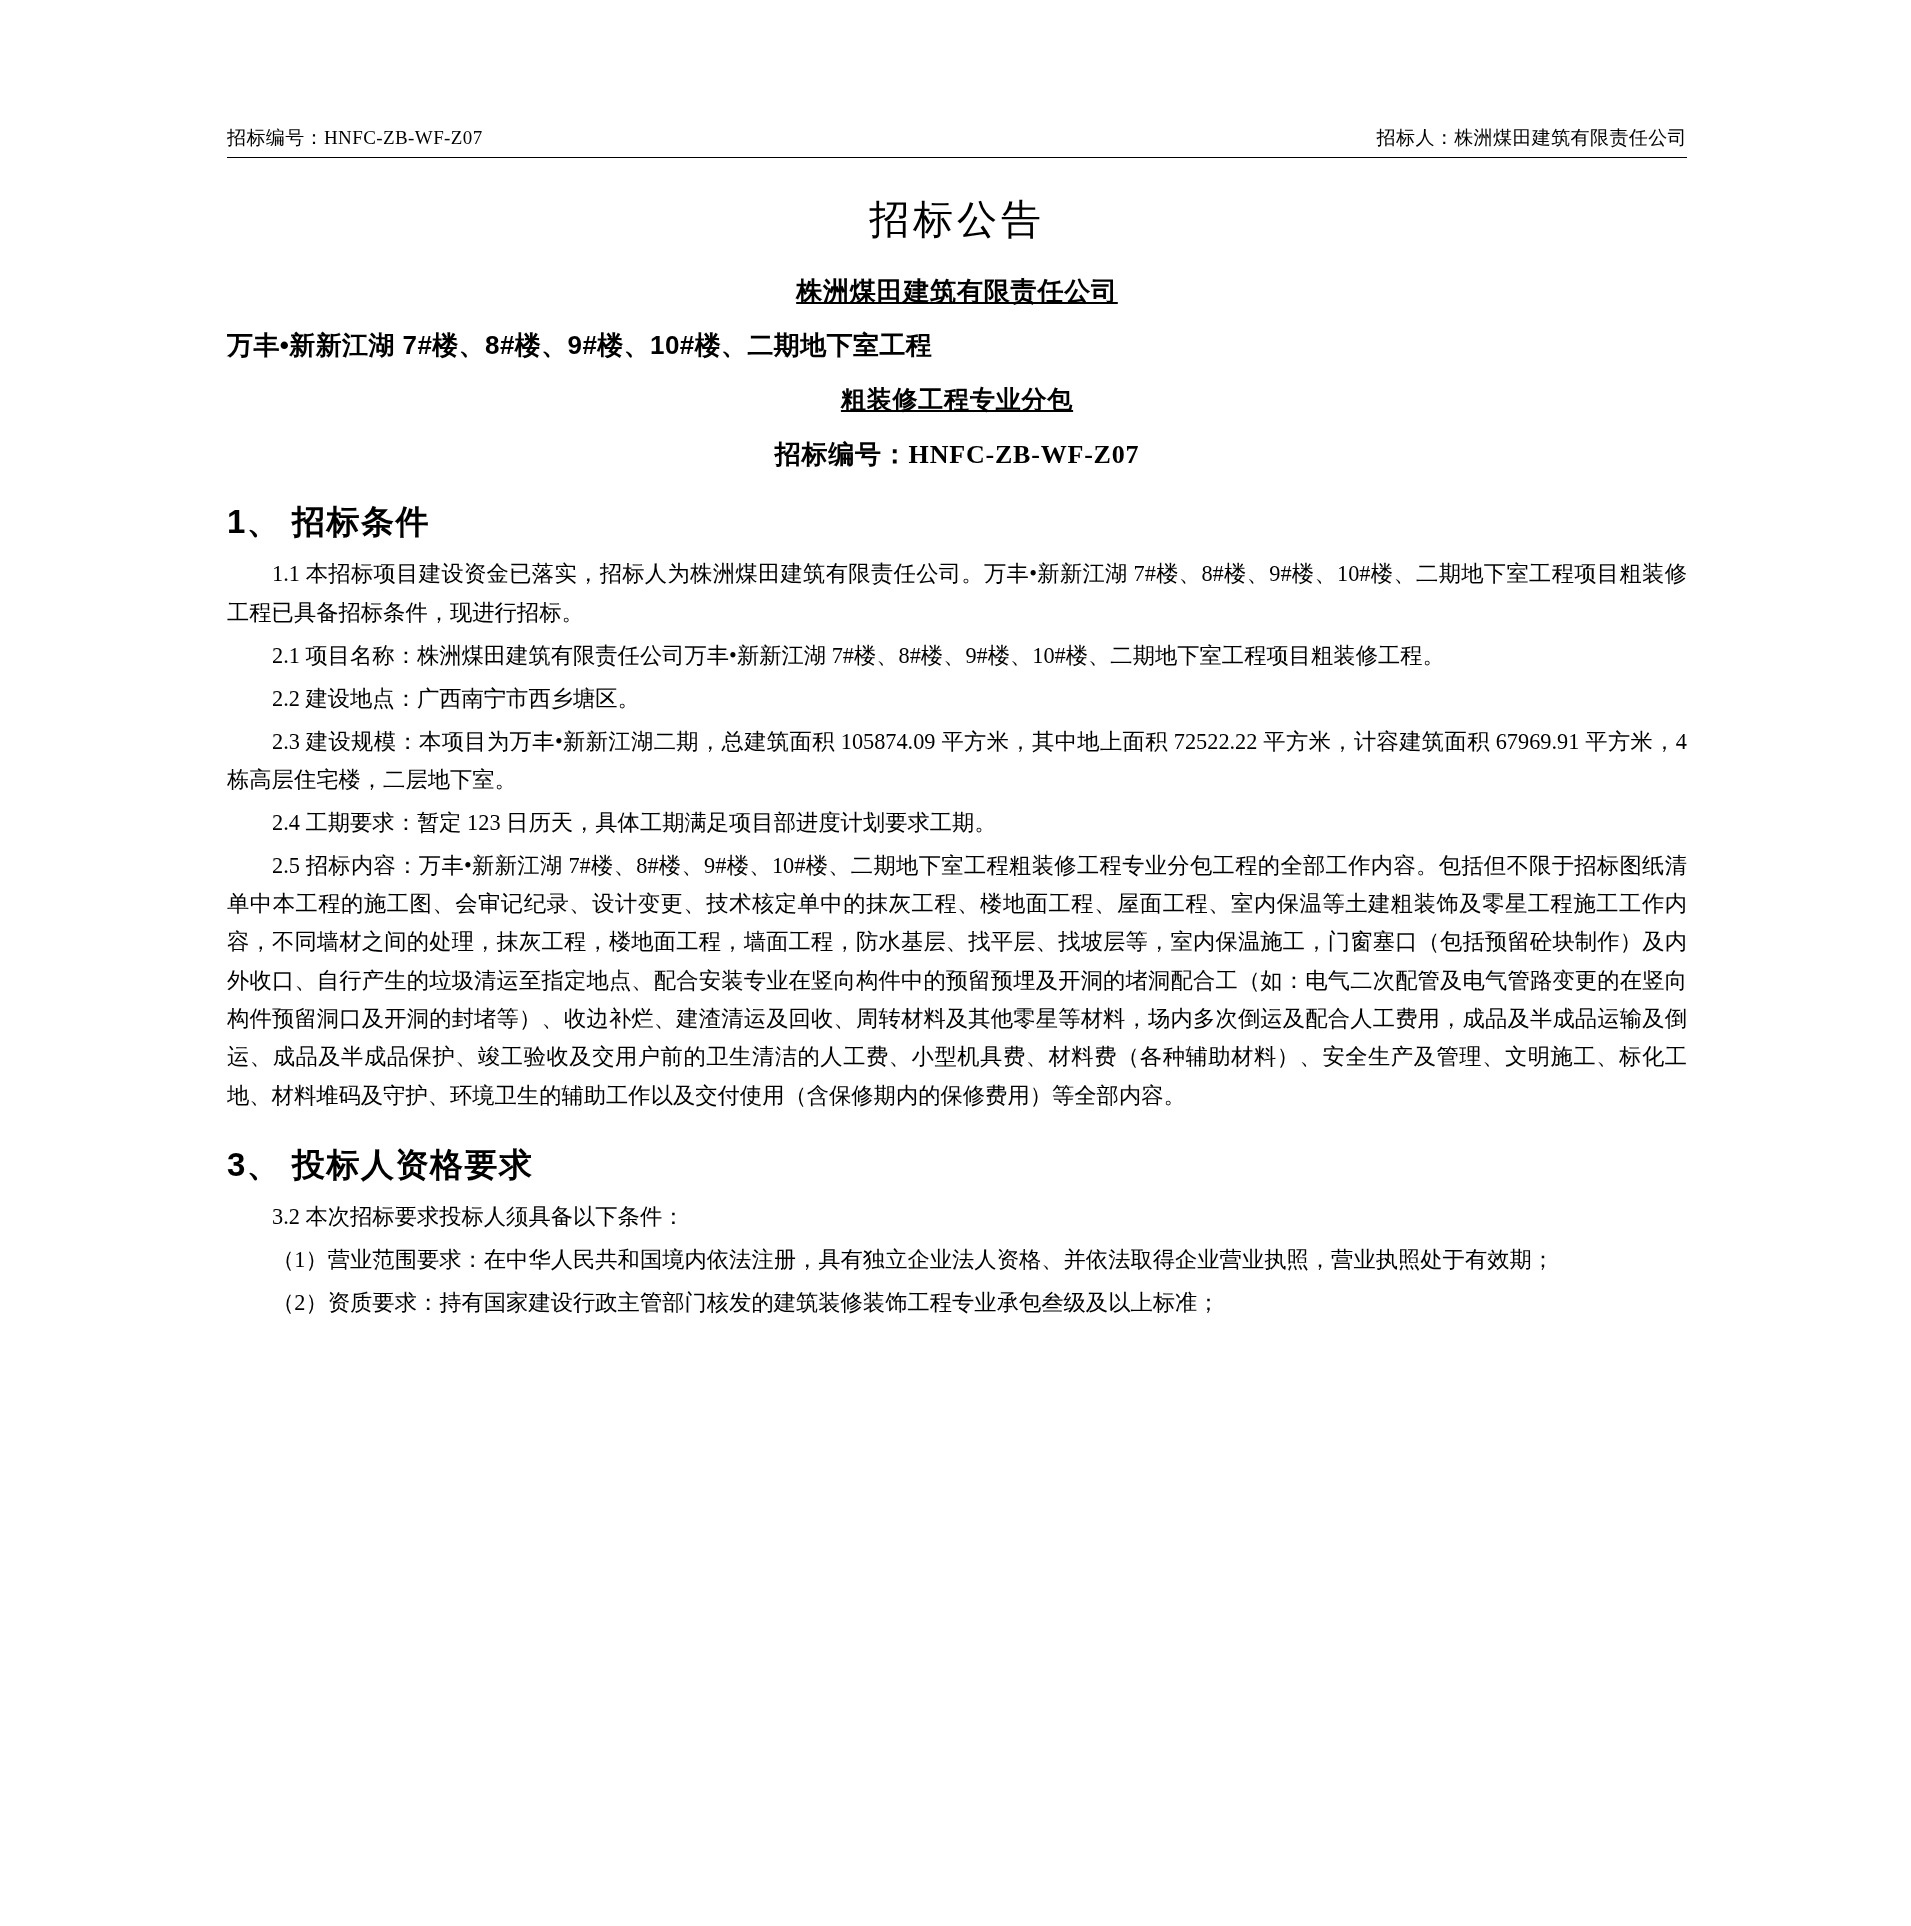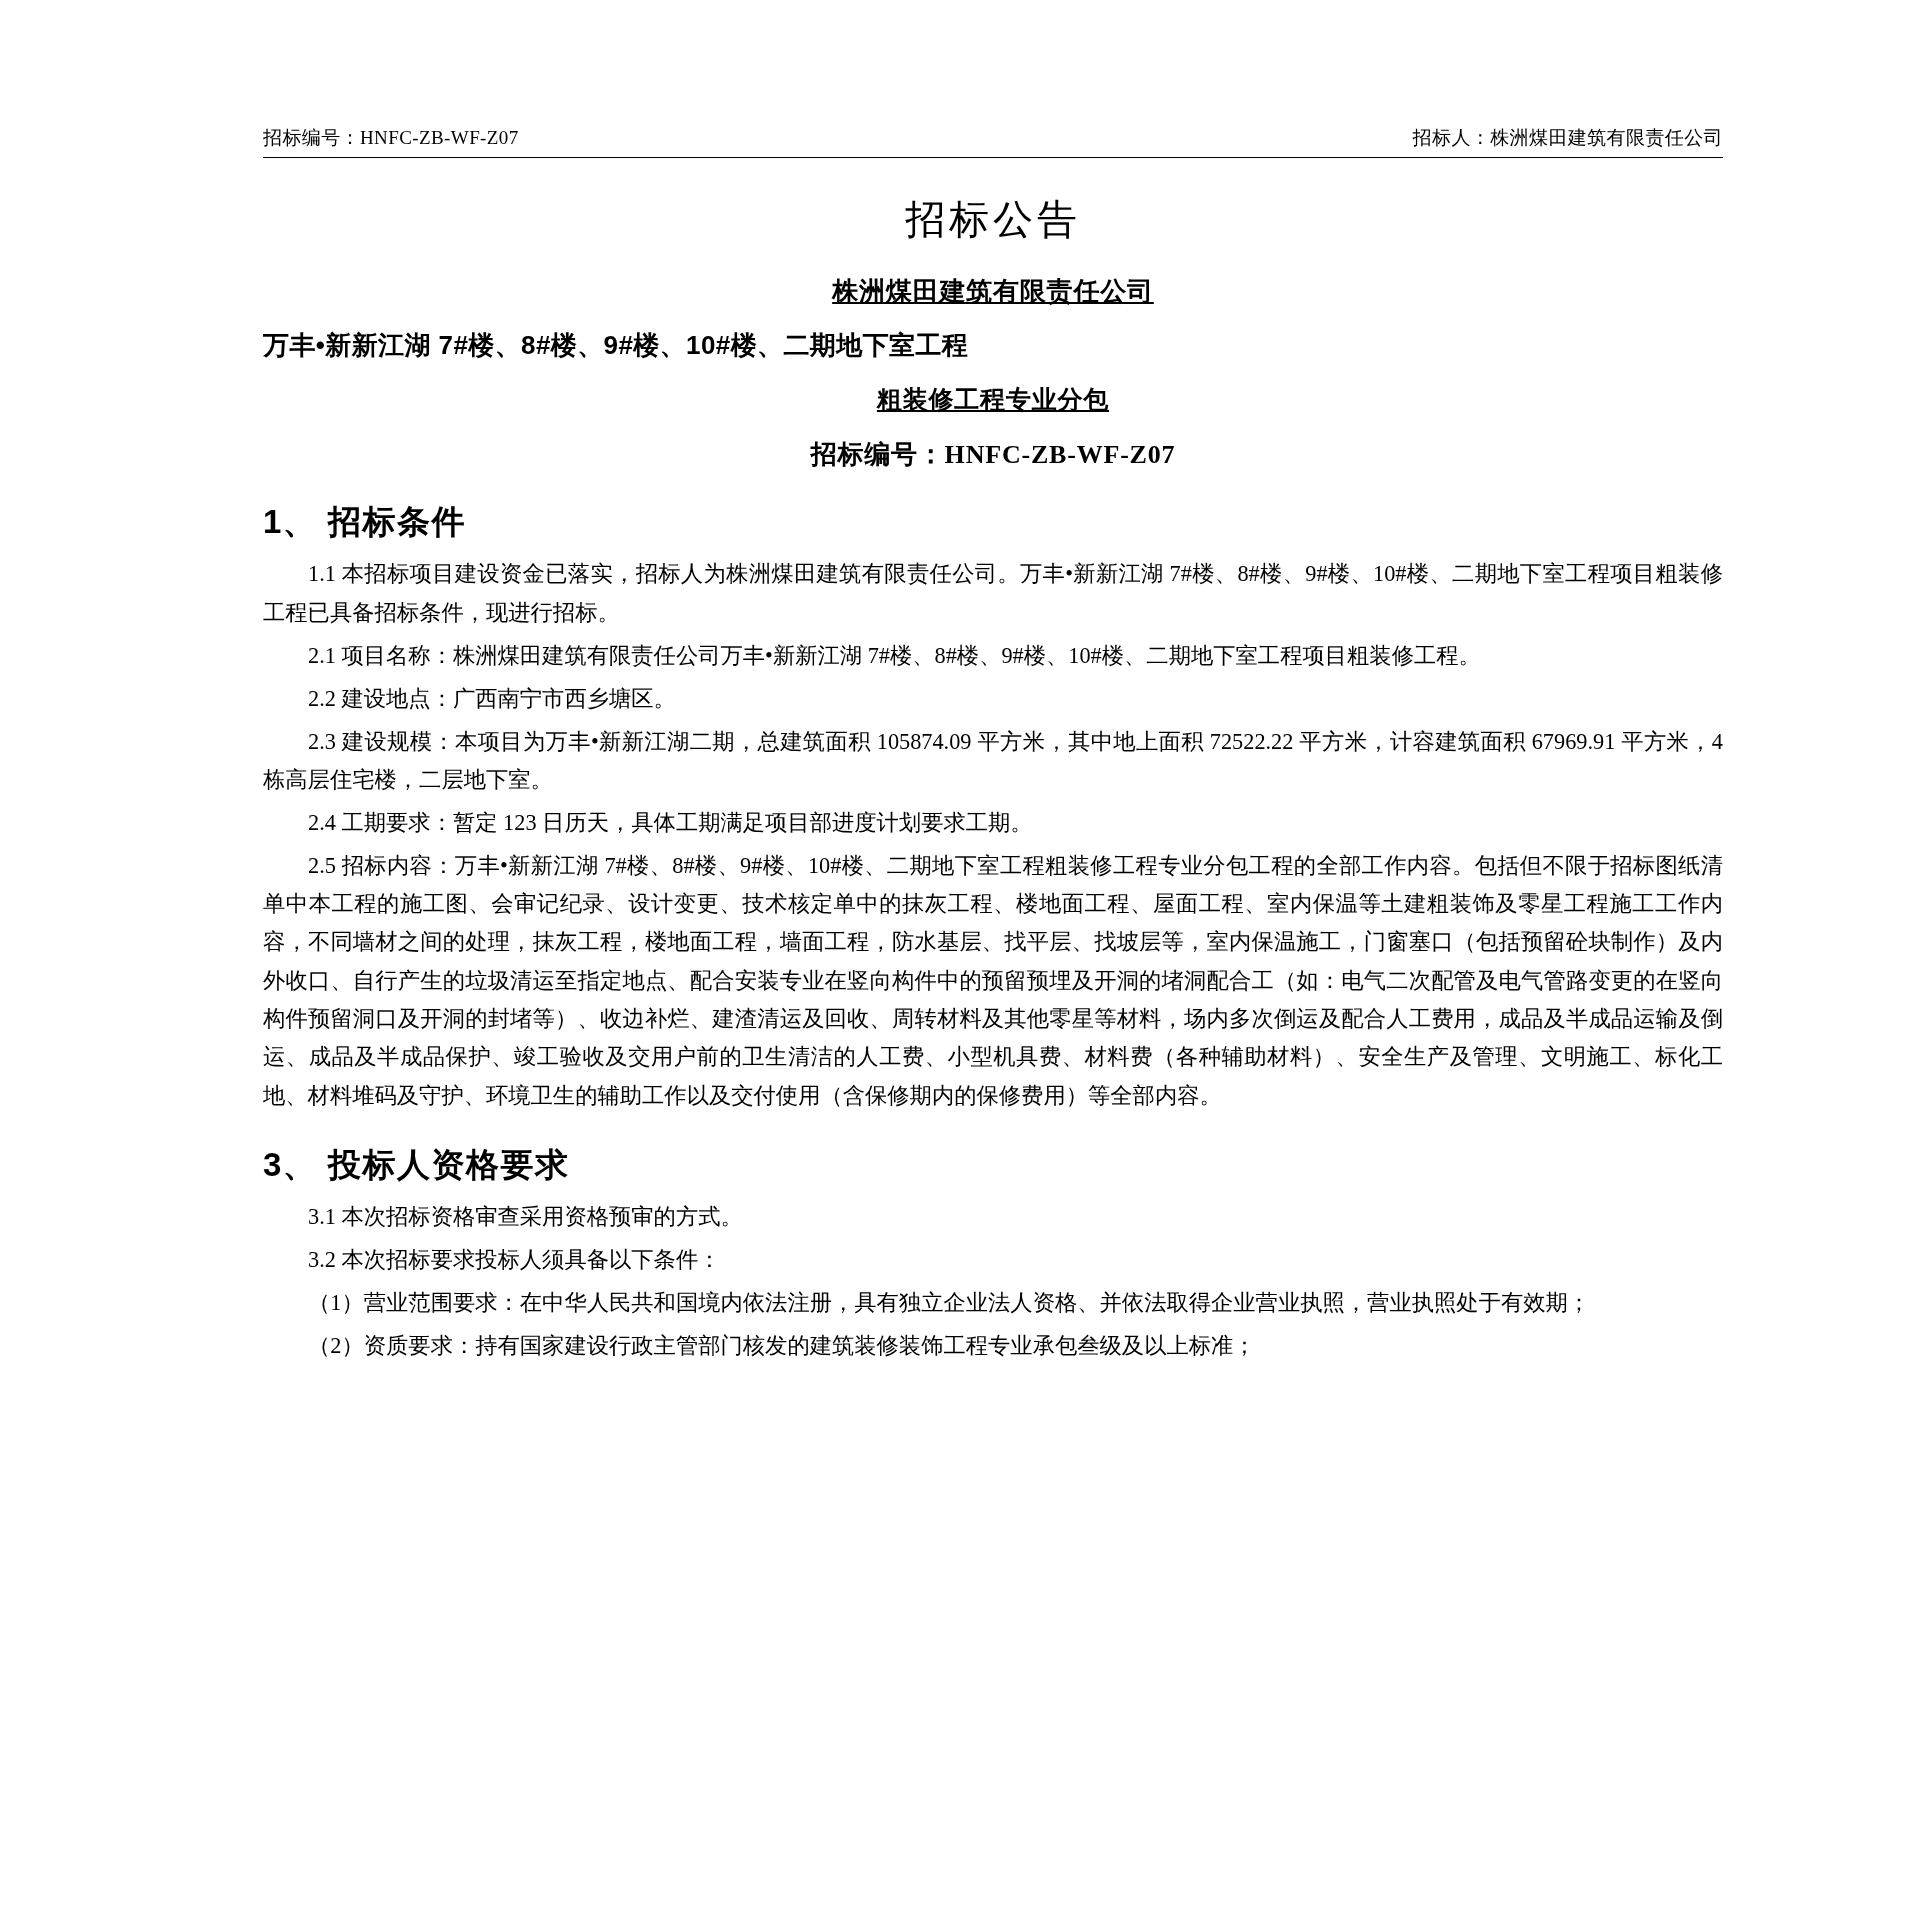--- a/index.html
+++ b/index.html
@@ -18,21 +18,20 @@
     background: #ffffff;
     box-sizing: border-box;
     padding: 0;
     overflow: hidden;
   }
   .content {
     position: absolute;
     left: 227px;
     top: 127px;
     width: 1460px;
-    margin-left: 36px;
   }
 
   
   .doc-header {
     display: flex;
     justify-content: space-between;
     align-items: flex-end;
     font-size: 19px;
     line-height: 1.2;
     padding-bottom: 7px;
@@ -126,21 +125,20 @@
     <h2 class="section">1、 招标条件</h2>
     <p class="para">1.1 本招标项目建设资金已落实，招标人为株洲煤田建筑有限责任公司。万丰•新新江湖 7#楼、8#楼、9#楼、10#楼、二期地下室工程项目粗装修工程已具备招标条件，现进行招标。</p>
 
     <p class="para">2.1 项目名称：株洲煤田建筑有限责任公司万丰•新新江湖 7#楼、8#楼、9#楼、10#楼、二期地下室工程项目粗装修工程。</p>
     <p class="para">2.2 建设地点：广西南宁市西乡塘区。</p>
     <p class="para">2.3 建设规模：本项目为万丰•新新江湖二期，总建筑面积 105874.09 平方米，其中地上面积 72522.22 平方米，计容建筑面积 67969.91 平方米，4 栋高层住宅楼，二层地下室。</p>
     <p class="para">2.4 工期要求：暂定 123 日历天，具体工期满足项目部进度计划要求工期。</p>
     <p class="para">2.5 招标内容：万丰•新新江湖 7#楼、8#楼、9#楼、10#楼、二期地下室工程粗装修工程专业分包工程的全部工作内容。包括但不限于招标图纸清单中本工程的施工图、会审记纪录、设计变更、技术核定单中的抹灰工程、楼地面工程、屋面工程、室内保温等土建粗装饰及零星工程施工工作内容，不同墙材之间的处理，抹灰工程，楼地面工程，墙面工程，防水基层、找平层、找坡层等，室内保温施工，门窗塞口（包括预留砼块制作）及内外收口、自行产生的垃圾清运至指定地点、配合安装专业在竖向构件中的预留预埋及开洞的堵洞配合工（如：电气二次配管及电气管路变更的在竖向构件预留洞口及开洞的封堵等）、收边补烂、建渣清运及回收、周转材料及其他零星等材料，场内多次倒运及配合人工费用，成品及半成品运输及倒运、成品及半成品保护、竣工验收及交用户前的卫生清洁的人工费、小型机具费、材料费（各种辅助材料）、安全生产及管理、文明施工、标化工地、材料堆码及守护、环境卫生的辅助工作以及交付使用（含保修期内的保修费用）等全部内容。</p>
 
     <h2 class="section">3、 投标人资格要求</h2>
-    <p class="para">3.1 本次招标资格审查采用资格预审的方式。</p>
     <p class="para">3.2 本次招标要求投标人须具备以下条件：</p>
     <p class="para">（1）营业范围要求：在中华人民共和国境内依法注册，具有独立企业法人资格、并依法取得企业营业执照，营业执照处于有效期；</p>
     <p class="para">（2）资质要求：持有国家建设行政主管部门核发的建筑装修装饰工程专业承包叁级及以上标准；</p>
 
   </div>
 
 </div>
 
 
 </body></html>

